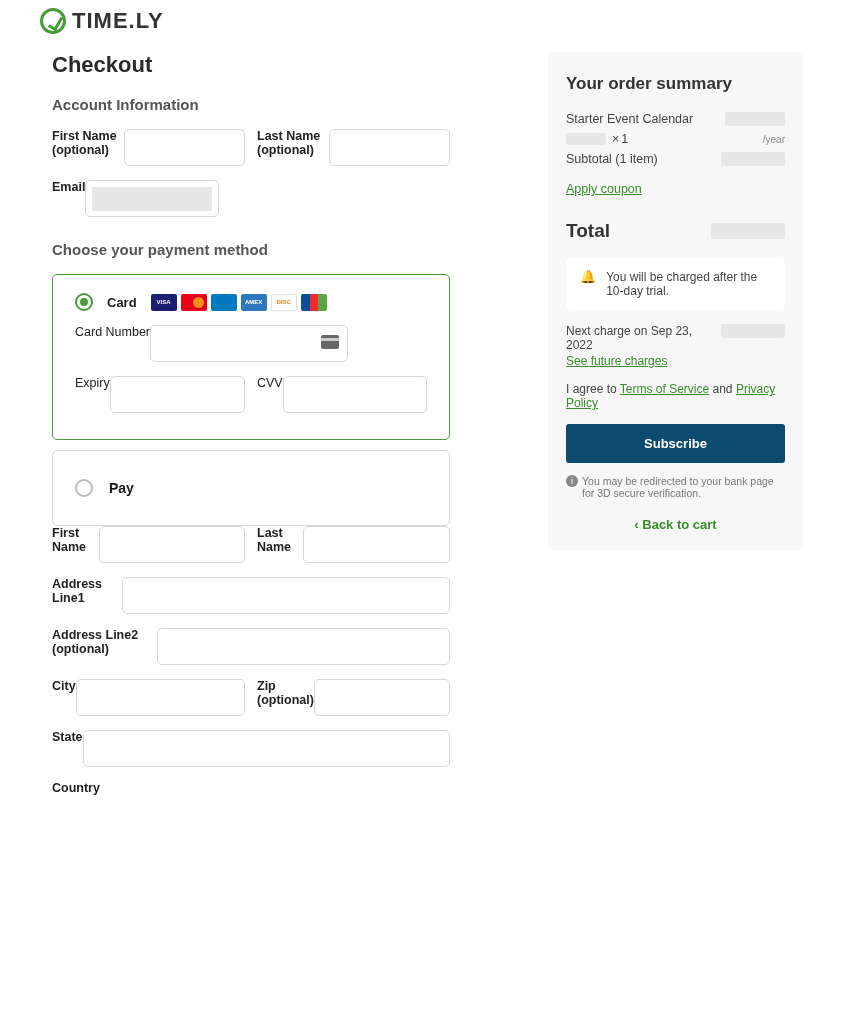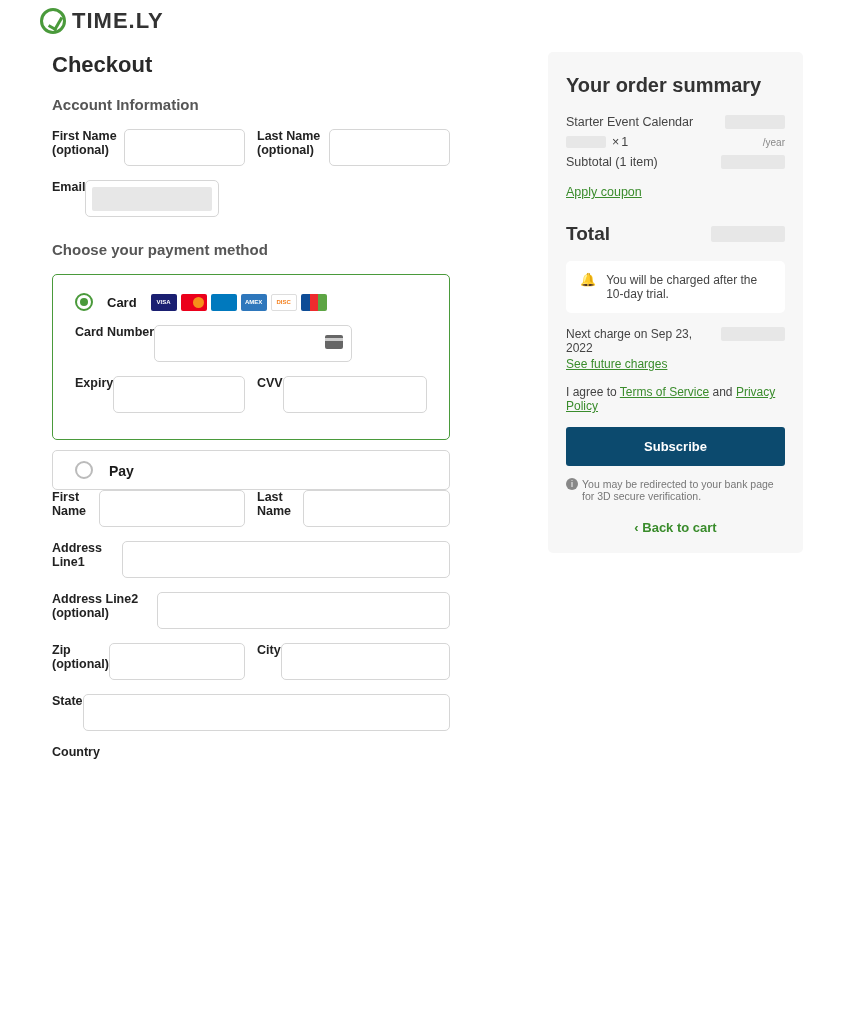--- a/index.html
+++ b/index.html
@@ -57,31 +57,31 @@
     .pay-label { font-size: 13px; font-weight: 700; }
     .card-brands { display: flex; gap: 4px; }
     .brand { width: 26px; height: 17px; border-radius: 2px; display: flex; align-items: center; justify-content: center; font-size: 6px; font-weight: bold; color: #fff; }
     .brand.visa { background: #1a1f71; }
     .brand.mc { background: #eb001b; position: relative; }
     .brand.mc::after { content:""; position:absolute; right:3px; top:3px; width:11px; height:11px; background:#f79e1b; border-radius:50%; opacity:.9;}
     .brand.diners { background: #0079be; }
     .brand.amex { background: #2e77bc; }
     .brand.disc { background: #fff; border:1px solid #ddd; color:#f48120; }
     .brand.jcb { background: linear-gradient(90deg,#0e4c96 33%,#ee2b2e 33% 66%,#5da544 66%); }
-    .card-fields label { font-size: 12.5px; font-weight: 700; }
+    .card-fields label { font-size: 12.5px; font-weight: 400; }
     .cc-wrap { position: relative; }
     .cc-icon { position: absolute; right: 9px; top: 10px; width: 18px; height: 14px; background: #666; border-radius: 2px; }
     .cc-icon::after { content:""; position:absolute; top:3px; left:0; right:0; height:3px; background:#ccc;}
-    .apple-pay-box { border: 1px solid #d6d6d6; border-radius: 5px; padding: 10px 22px; display: flex; align-items: flex-end; gap: 14px; }
+    .apple-pay-box { border: 1px solid #d6d6d6; border-radius: 5px; padding: 28px 22px; display: flex; align-items: center; gap: 14px; }
     .apple-pay-text { font-weight: 700; font-size: 14px; display: flex; align-items:center; gap:2px;}
 
     .summary {
       background: #f7f7f7; border-radius: 5px; padding: 22px 18px 18px; font-size: 12.5px; color: #444;
     }
-    .summary h3 { font-size: 20px; font-weight: 700; color: #333; margin-bottom: 18px; }
+    .summary h3 { font-size: 17px; font-weight: 700; color: #333; margin-bottom: 18px; }
     .line { display: flex; justify-content: space-between; align-items: center; margin-bottom: 6px; }
     .redbox { background: #e7e7e7; border-radius: 2px; }
     .redbox.sm { width: 60px; height: 14px; }
     .redbox.md { width: 64px; height: 14px; }
     .redbox.lg { width: 74px; height: 16px; }
     .redbox.tiny { width: 40px; height: 12px; margin-right:4px; }
     .qty { display:flex; align-items:center; gap:2px;}
     .year { font-size: 10px; color: #888; text-align: right;}
     .coupon { color: #3a8c2c; text-decoration: underline; font-size: 12.5px; margin: 10px 0 14px; display:inline-block;}
     .total-row { display: flex; justify-content: space-between; align-items:center; font-size: 19px; font-weight: 700; color:#333; margin:10px 0 16px;}
@@ -202,25 +202,25 @@
       </div>
     </div>
     <div class="form-row">
       <div class="field full">
         <label>Address Line2 (optional)</label>
         <input type="text" style="">
       </div>
     </div>
     <div class="form-row">
       <div class="field">
+        <label>City</label>
+        <input type="text" style="">
+      </div>
+      <div class="field">
         <label>Zip (optional)</label>
-        <input type="text" style="">
-      </div>
-      <div class="field">
-        <label>City</label>
         <input type="text" style="">
       </div>
     </div>
     <div class="form-row">
       <div class="field full">
         <label>State</label>
         <input type="text" style="">
       </div>
     </div>
     <div class="form-row">

